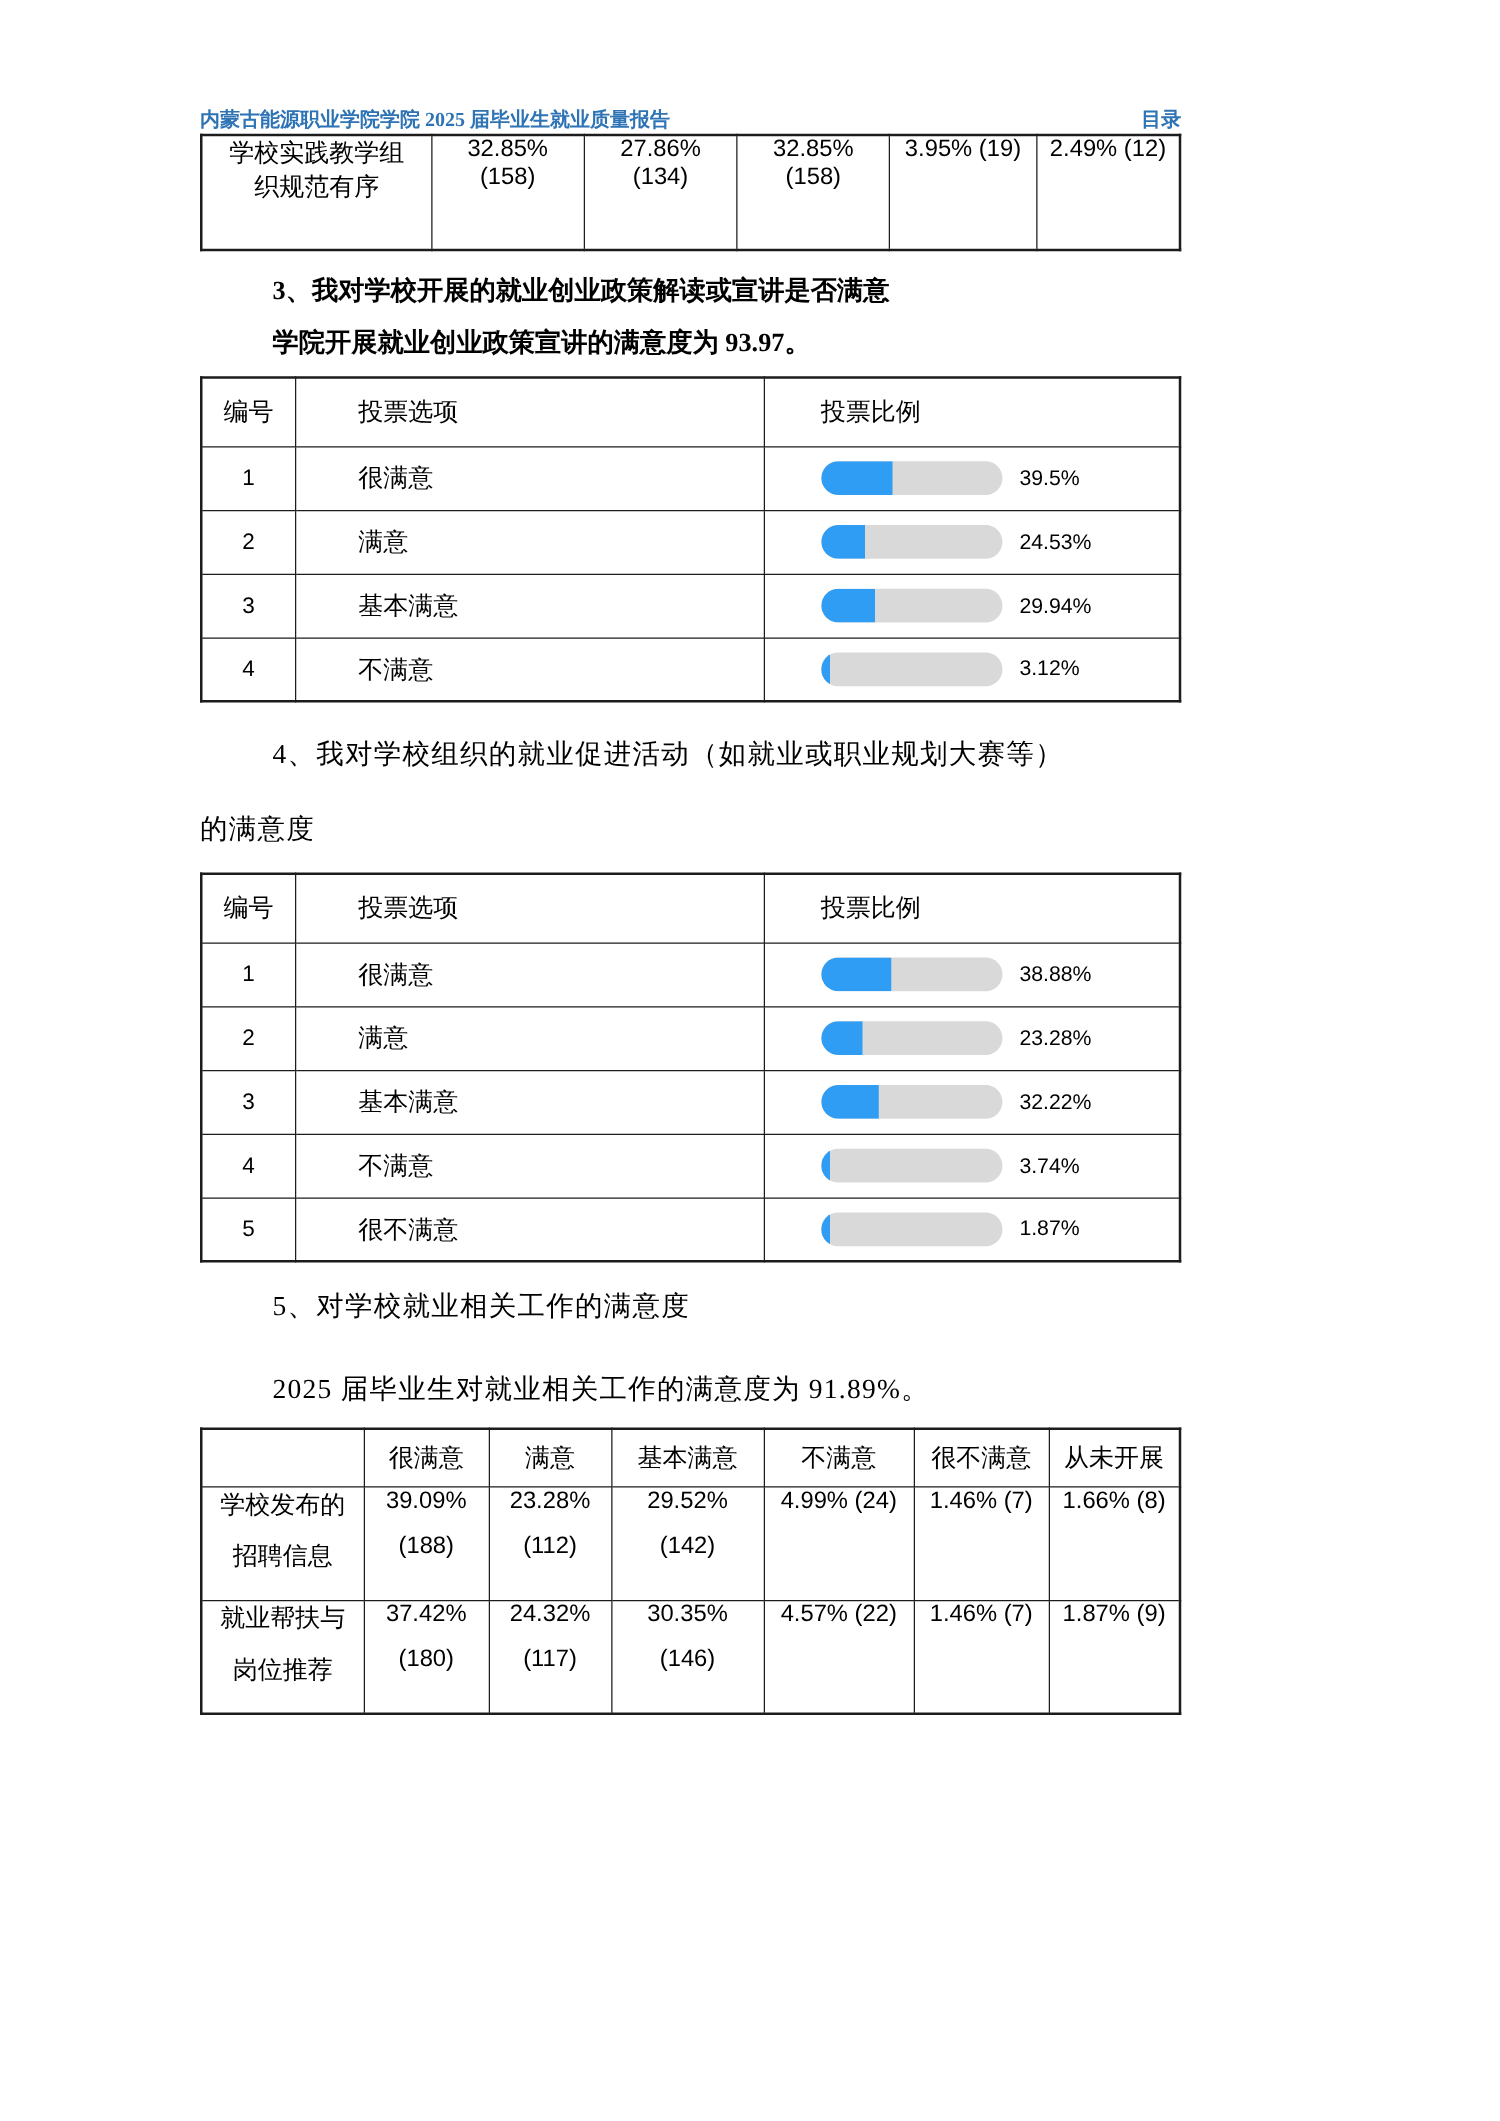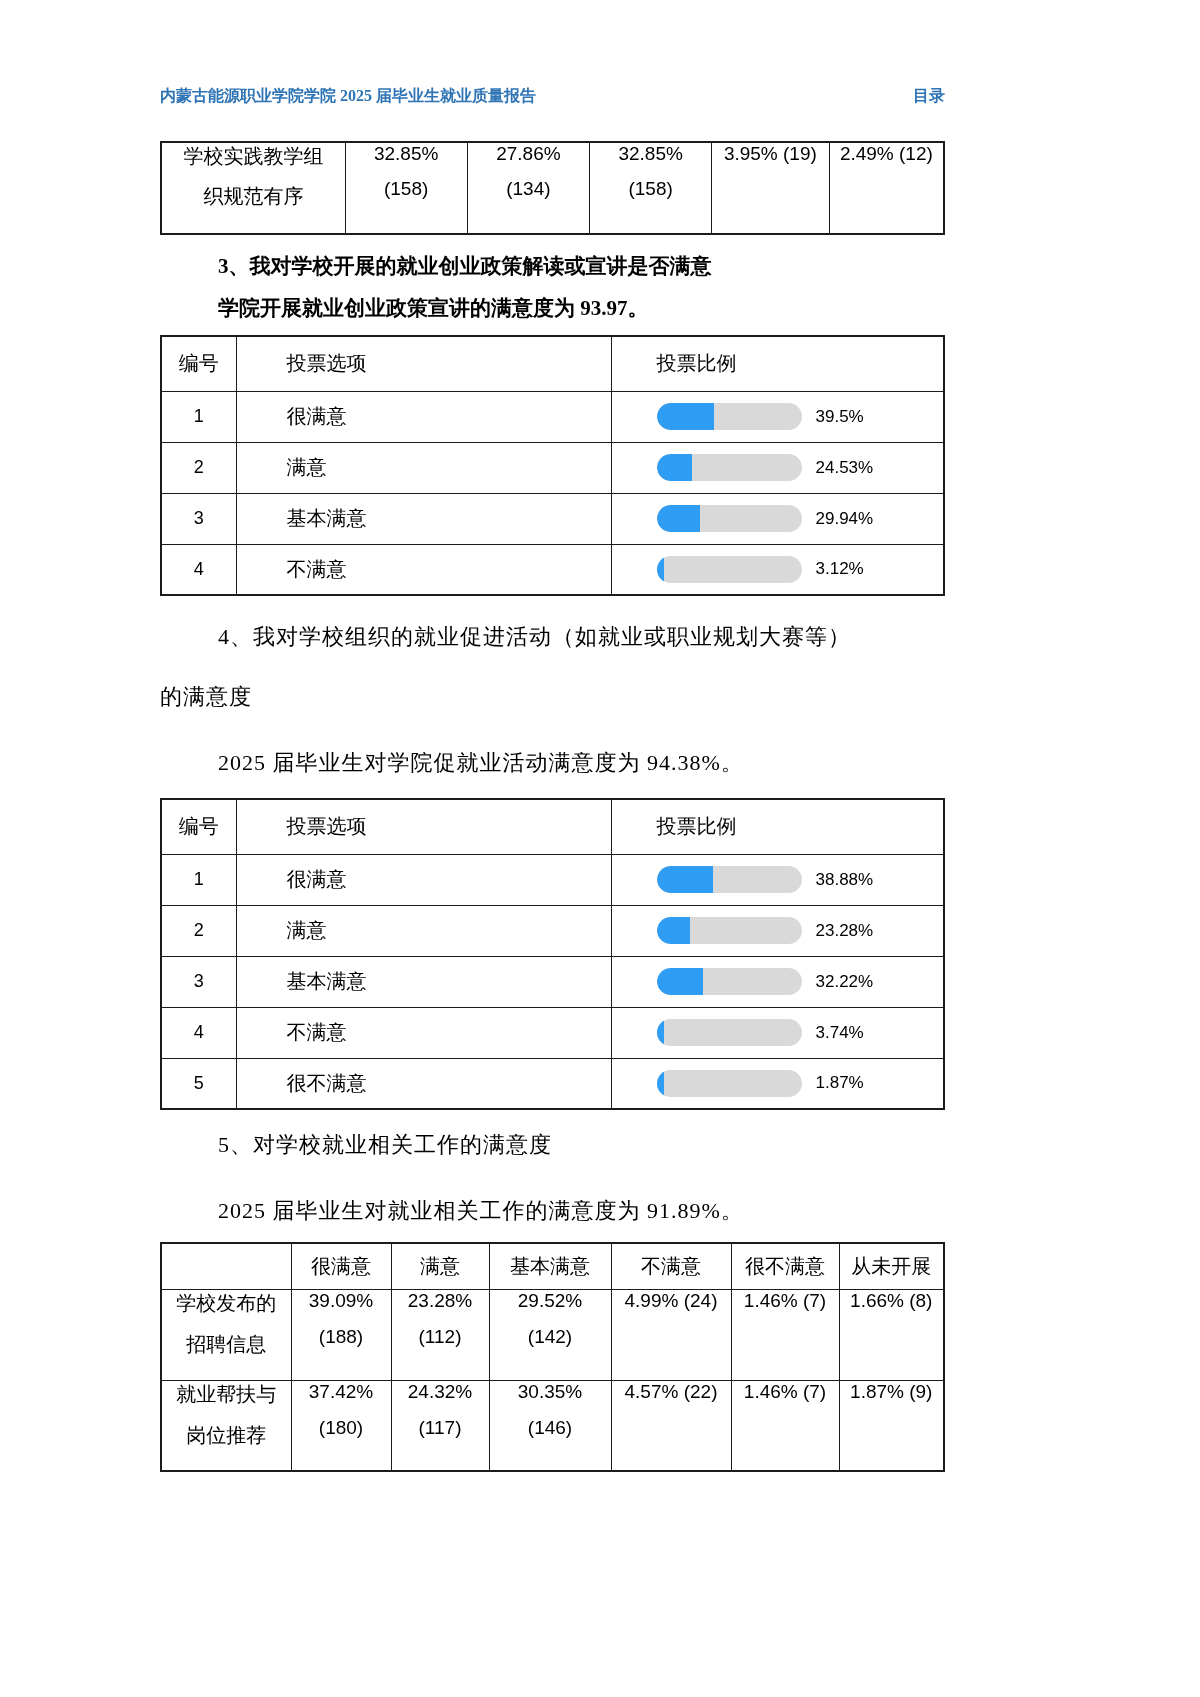--- a/index.html
+++ b/index.html
@@ -10,33 +10,32 @@
     color: #000;
     font-family: "Liberation Serif", serif;
   }
   .page { position: relative; width: 785px; margin-left: 160px; padding-top: 86px; }
 
   
   .header-row {
     display: flex; justify-content: space-between; align-items: flex-start;
     font-size: 16px; font-weight: 700;
     color: var(--accent_blue, #2e74b5);
-    margin-bottom: 34px;
   }
 
   
   table { border-collapse: collapse; width: 100%; }
   table.bordered { border: 2px solid #1c1c1c; }
   table.bordered td, table.bordered th { border: 1px solid #1c1c1c; padding: 0; }
 
   
   .frag-table td { vertical-align: top; text-align: center; height: 92px; padding-top: 14px; }
   .frag-table .lbl { font-size: 20px; }
   .frag-table .num { font-family: "Liberation Sans", sans-serif; font-size: 19px; text-align: center; }
-  .frag-table .l2 { margin-top: 13px; min-height: 24px; }
+  .frag-table .l2 { min-height: 24px; }
 
   
   .q-heading { font-size: 21px; font-weight: 700; margin: 16px 0 0 58px; line-height: 30px; }
   .q-intro   { font-size: 21px; font-weight: 700; margin: 12px 0 0 58px; line-height: 30px; }
   .kai { font-weight: 400; font-size: 22px; letter-spacing: 1px; }
   .kai-cont { margin-left: 0; margin-top: 30px; }
   .kai-sp { margin-top: 36px; }
 
   
   .vote-table { margin-top: 12px; }
@@ -178,21 +177,20 @@
               </div>
           <span class="bar-label">3.12%</span>
         </div>
       </td>
     </tr>
   </tbody>
     </table>
 
   <p class="q-heading kai" style="margin-top:26px">4、我对学校组织的就业促进活动（如就业或职业规划大赛等）</p>
   <p class="q-heading kai kai-cont">的满意度</p>
-  <p class="q-intro kai kai-sp">2025 届毕业生对学院促就业活动满意度为 94.38%。</p>
 
   <table class="bordered vote-table" style="margin-top:20px">
     <colgroup>
         <col style="width:75px">
         <col style="width:375px">
         <col>
       </colgroup>
     <tbody>
         <tr>
       <th class="h-no">编号</th>

